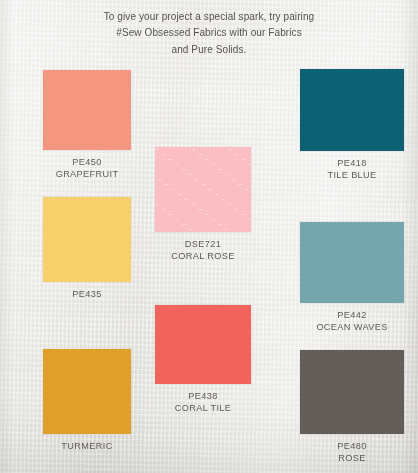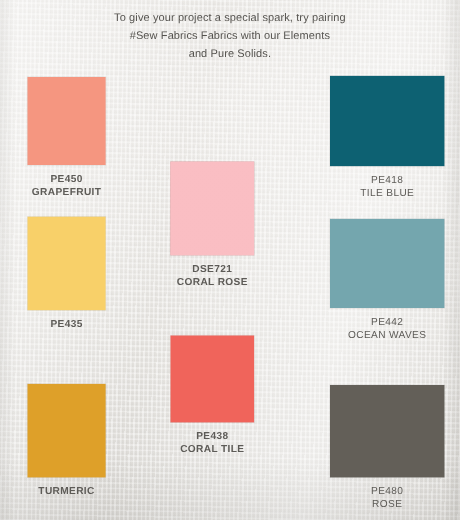--- a/index.html
+++ b/index.html
@@ -69,22 +69,22 @@
     text-align: center;
     color: #5d5b57;
     font-size: 9.2px;
     line-height: 11.6px;
     letter-spacing: 0.35px;
   }
   .cap .code { display: block; }
   .cap .nm { display: block; }
 
   
-  .col-left   { left: 25px;  width: 71px; font-weight: bold; }
-  .col-center { left: 155px; width: 76px; font-weight: bold; }
+  .col-left   { left: 43px;  width: 88px; }
+  .col-center { left: 155px; width: 96px; }
   .col-right  { left: 300px; width: 104px; }
 
   
   .printed { position: relative; overflow: hidden; }
   .printed .motifs {
     position: absolute;
     inset: 0;
     opacity: 0.55;
     background-image:
       radial-gradient(circle 1.1px at 12% 9%,  rgba(255,255,255,0.85) 0 100%),
@@ -113,21 +113,21 @@
     -webkit-mask-image: repeating-linear-gradient(37deg, #000 0 2px, transparent 2px 22px);
   }
 </style>
 </head>
 <body>
 
 <div id="board" style="background-color: rgb(233, 231, 227);">
 
   <div id="headline">
     <span class="ln">To give your project a special spark, try pairing</span>
-    <span class="ln">#Sew Fabrics Fabrics with our Elements</span>
+    <span class="ln">#Sew Obsessed Fabrics with our Fabrics</span>
     <span class="ln">and Pure Solids.</span>
   </div>
 
   <div class="cell col-left" style="top:70px;">
     <div class="chip" style="height: 80px; background-color: rgb(245, 150, 128);"></div>
     <div class="cap" style="color: rgb(93, 91, 87);">
       <span class="code">PE450</span>
       <span class="nm">GRAPEFRUIT</span>
     </div>
   </div>
@@ -166,21 +166,21 @@
   </div>
 
   <div class="cell col-right" style="top:69px;">
     <div class="chip" style="height: 82px; background-color: rgb(13, 97, 114);"></div>
     <div class="cap" style="color: rgb(93, 91, 87);">
       <span class="code">PE418</span>
       <span class="nm">TILE BLUE</span>
     </div>
   </div>
 
-  <div class="cell col-right" style="top:199px;">
+  <div class="cell col-right" style="top:222px;">
     <div class="chip" style="height: 81px; background-color: rgb(116, 166, 174);"></div>
     <div class="cap" style="color: rgb(93, 91, 87);">
       <span class="code">PE442</span>
       <span class="nm">OCEAN WAVES</span>
     </div>
   </div>
 
   <div class="cell col-right" style="top:350px;">
     <div class="chip" style="height: 84px; background-color: rgb(99, 95, 88);"></div>
     <div class="cap" style="color: rgb(93, 91, 87);">

